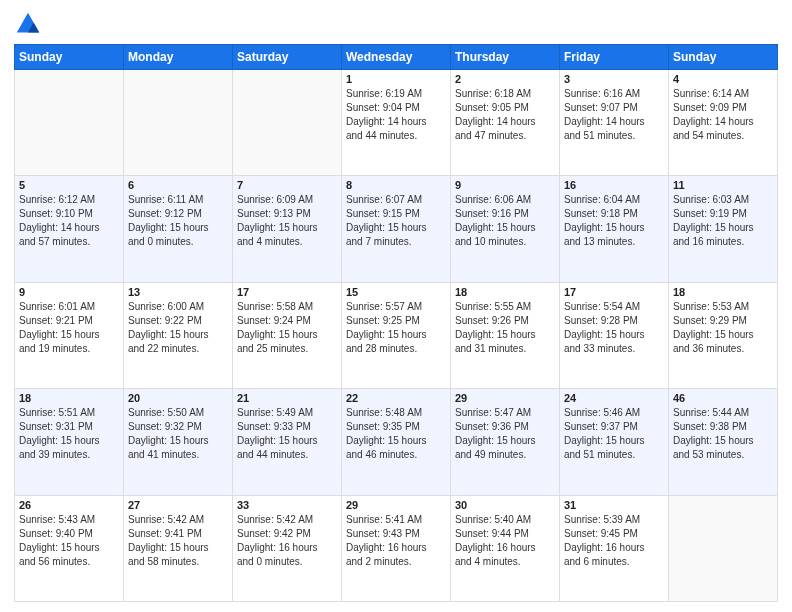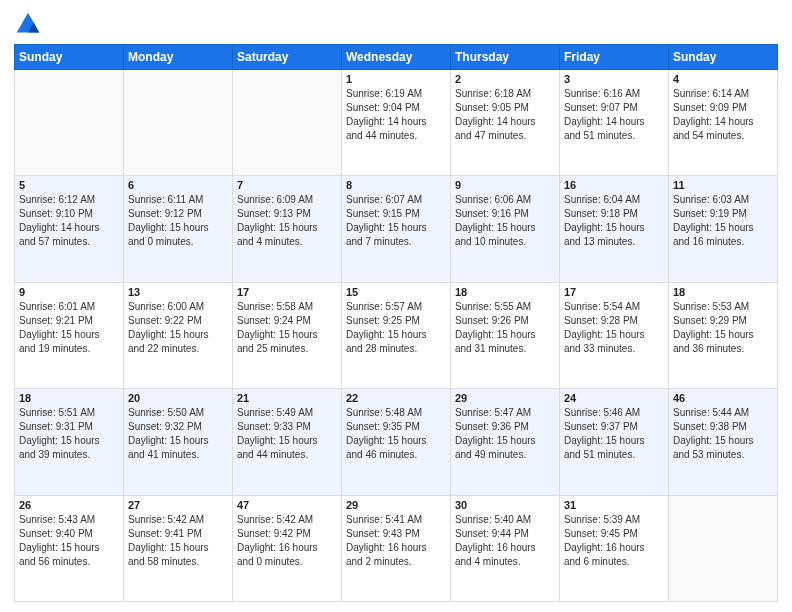--- a/index.html
+++ b/index.html
@@ -244,21 +244,21 @@
         <tr>
           <td>
             <div class="day-num">26</div>
             <div class="day-info">Sunrise: 5:43 AM<br>Sunset: 9:40 PM<br>Daylight: 15 hours and 56 minutes.</div>
           </td>
           <td>
             <div class="day-num">27</div>
             <div class="day-info">Sunrise: 5:42 AM<br>Sunset: 9:41 PM<br>Daylight: 15 hours and 58 minutes.</div>
           </td>
           <td>
-            <div class="day-num">47</div>
+            <div class="day-num">33</div>
             <div class="day-info">Sunrise: 5:42 AM<br>Sunset: 9:42 PM<br>Daylight: 16 hours and 0 minutes.</div>
           </td>
           <td>
             <div class="day-num">29</div>
             <div class="day-info">Sunrise: 5:41 AM<br>Sunset: 9:43 PM<br>Daylight: 16 hours and 2 minutes.</div>
           </td>
           <td>
             <div class="day-num">30</div>
             <div class="day-info">Sunrise: 5:40 AM<br>Sunset: 9:44 PM<br>Daylight: 16 hours and 4 minutes.</div>
           </td>

